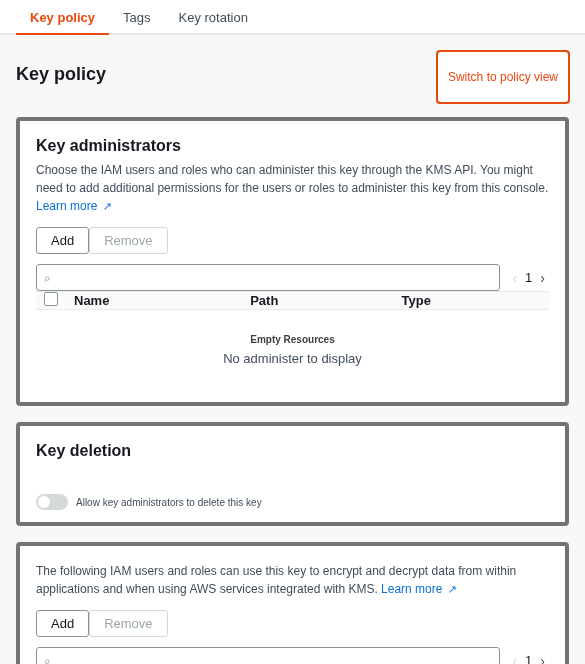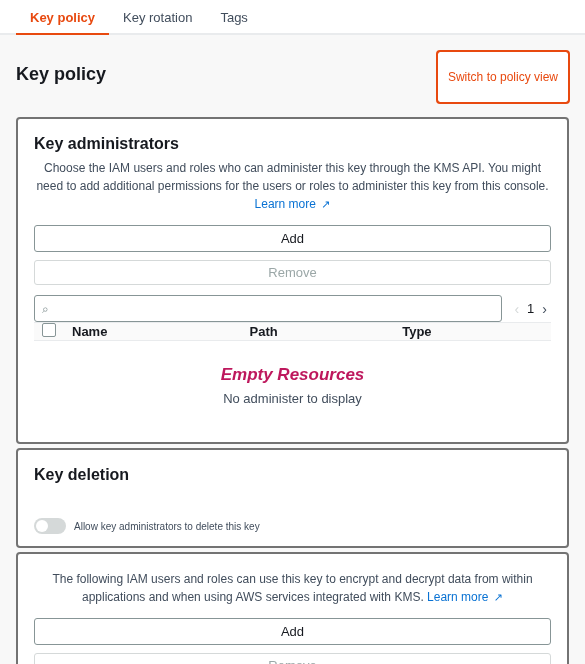--- a/index.html
+++ b/index.html
@@ -34,38 +34,37 @@
 
     
     .content {
       padding: 16px;
       background: #f8f8f8;
     }
 
     
     .card {
       background: #fff;
-      border: 2px solid #737373;
+      border: 4px solid #737373;
       border-radius: 4px;
-      margin-bottom: 4px;
+      margin-bottom: 16px;
     }
 
     .card-title {
       font-size: 16px;
       font-weight: 700;
       color: #16191f;
       margin-bottom: 6px;
     }
 
     .card-description {
       font-size: 12px;
       color: #414d5c;
       line-height: 1.5;
       margin-bottom: 12px;
-      text-align: center;
     }
 
     .card-description a {
       color: #0972d3;
       text-decoration: none;
     }
 
     .switch-btn {
       border: 1px solid #e8490f;
       color: #e8490f;
@@ -80,23 +79,22 @@
       outline-offset: -1px;
     }
 
     .card-body {
       padding: 0 16px 16px 16px;
     }
 
     
     .btn-group {
       display: flex;
-      gap: 8px;
+      gap: 0;
       margin-bottom: 10px;
-      flex-direction: column;
     }
     .btn-add {
       background: #fff;
       border: 1px solid #879596;
       color: #16191f;
       padding: 5px 14px;
       border-radius: 3px;
       font-size: 13px;
       cursor: pointer;
     }
@@ -179,23 +177,22 @@
       width: 28px;
     }
     .resource-table td {
       padding: 8px 8px;
       font-size: 13px;
     }
     .empty-resources {
       text-align: center;
       padding: 16px 8px 4px;
       font-weight: 700;
-      font-size: 17px;
-      color: #be185d;
-      font-style: italic;
+      font-size: 10px;
+      color: #404040;
     }
     .no-resources {
       text-align: center;
       padding: 2px 8px 12px;
       font-size: 13px;
       color: #414d5c;
     }
 
     
     .checkbox {
@@ -236,22 +233,22 @@
       height: 12px;
       background: #fff;
       border-radius: 50%;
     }
   </style>
 </head>
 <body>
 
 <div class="tabs-bar">
   <div class="tab active">Key policy</div>
+  <div class="tab">Tags</div>
   <div class="tab">Key rotation</div>
-  <div class="tab">Tags</div>
 </div>
 
 <div class="content">
 
   <div style="display:flex; justify-content:space-between; align-items:center; margin-bottom:14px;">
     <span class="card-title" style="font-size:18px;">Key policy</span>
     <button class="switch-btn">Switch to policy view</button>
   </div>
 
   <div class="card">

